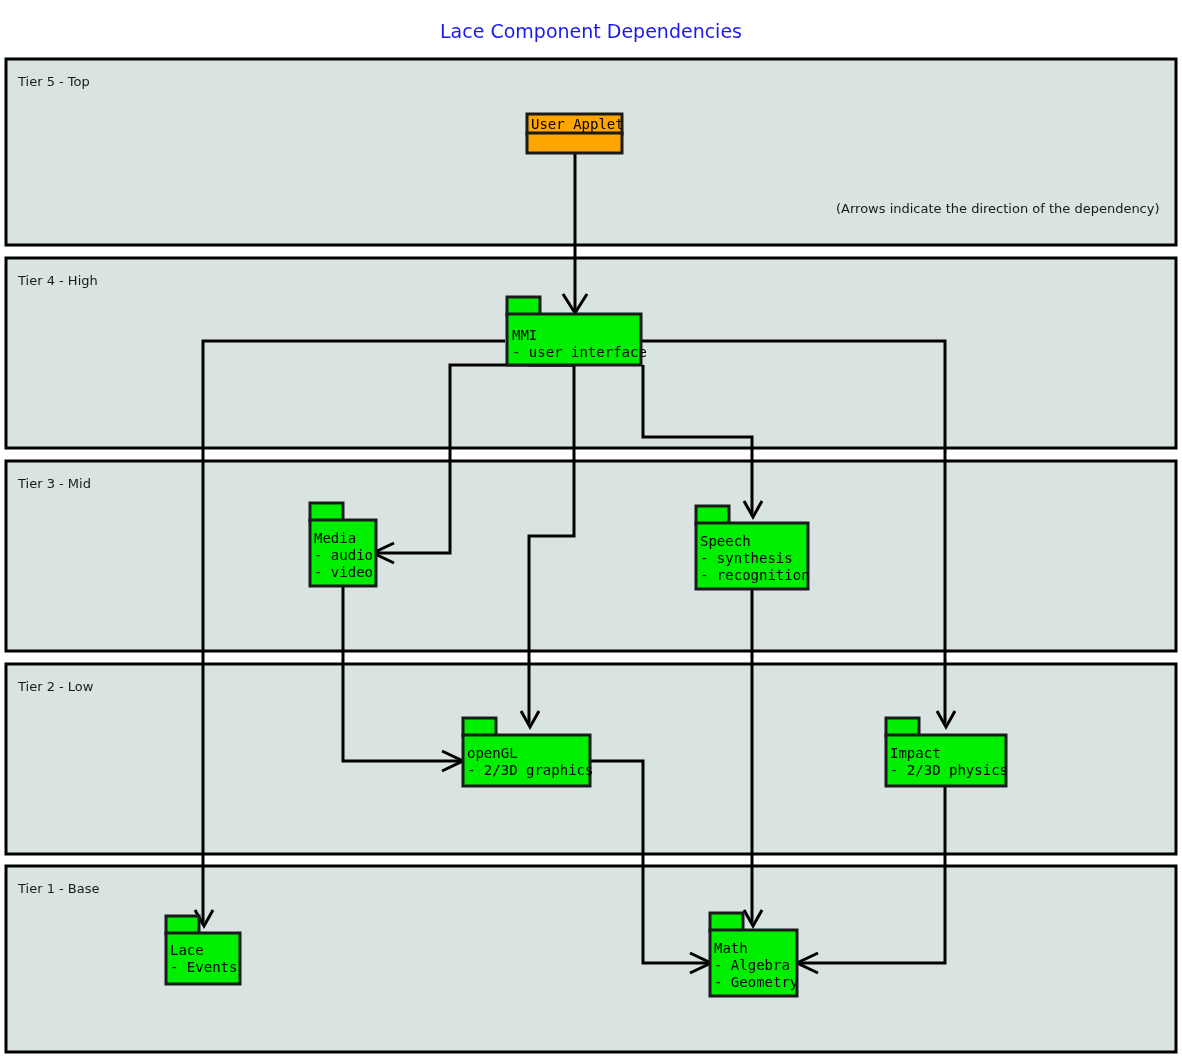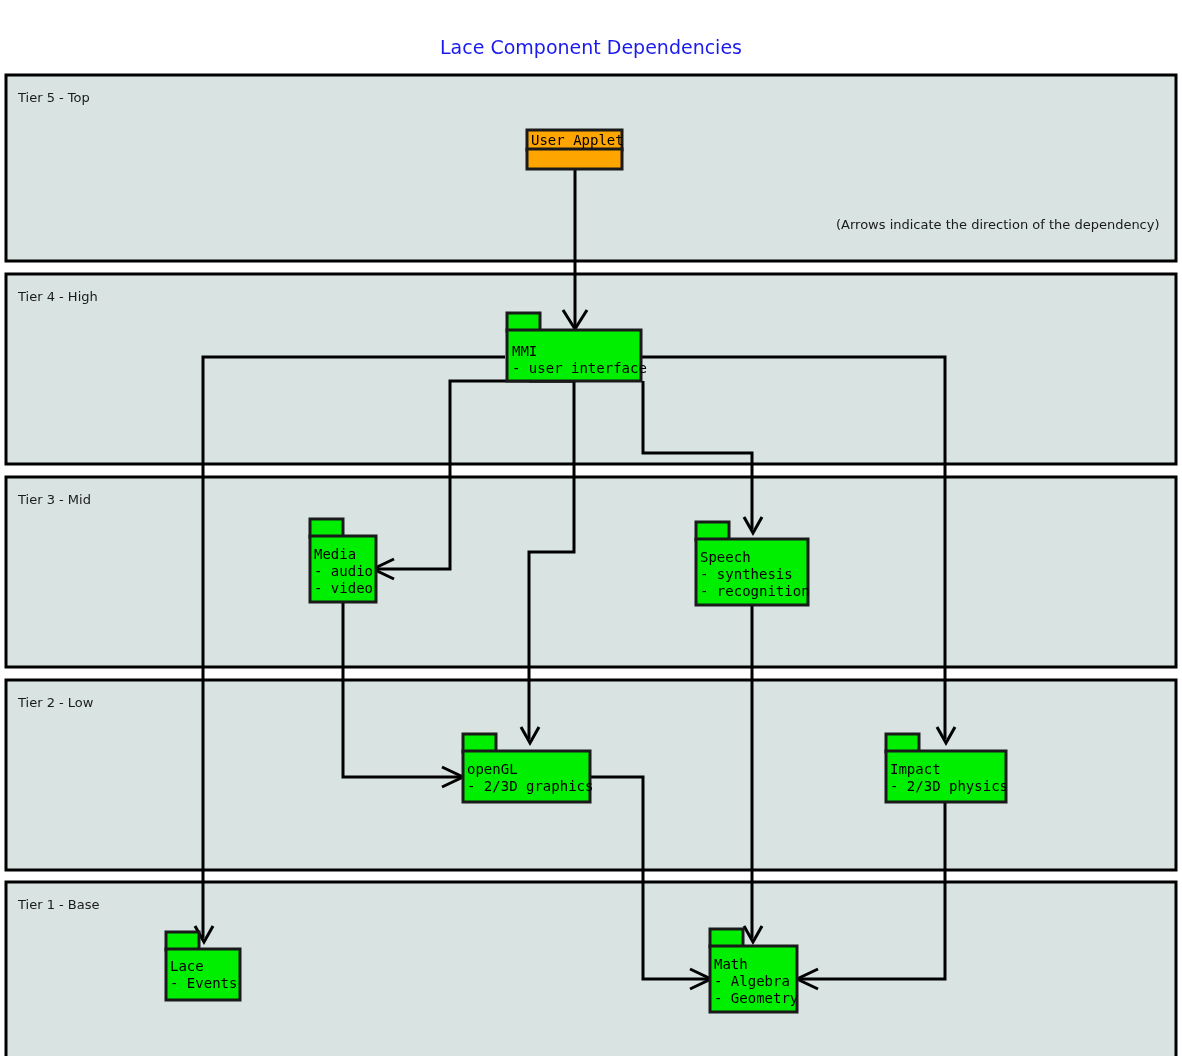--- a/index.html
+++ b/index.html
@@ -10,21 +10,21 @@
   body {
     width: 1182px;
     height: 1056px;
     font-family: "Liberation Sans", sans-serif;
     position: relative;
     overflow: hidden;
   }
   #stage {
     position: absolute;
     left: 0;
-    top: 16px;
+    top: 0;
     width: 1182px;
     height: 771px;
   }
   #diagram-svg {
     position: absolute;
     left: 0;
     top: 0;
     width: 1182px;
     height: 1056px;
   }

